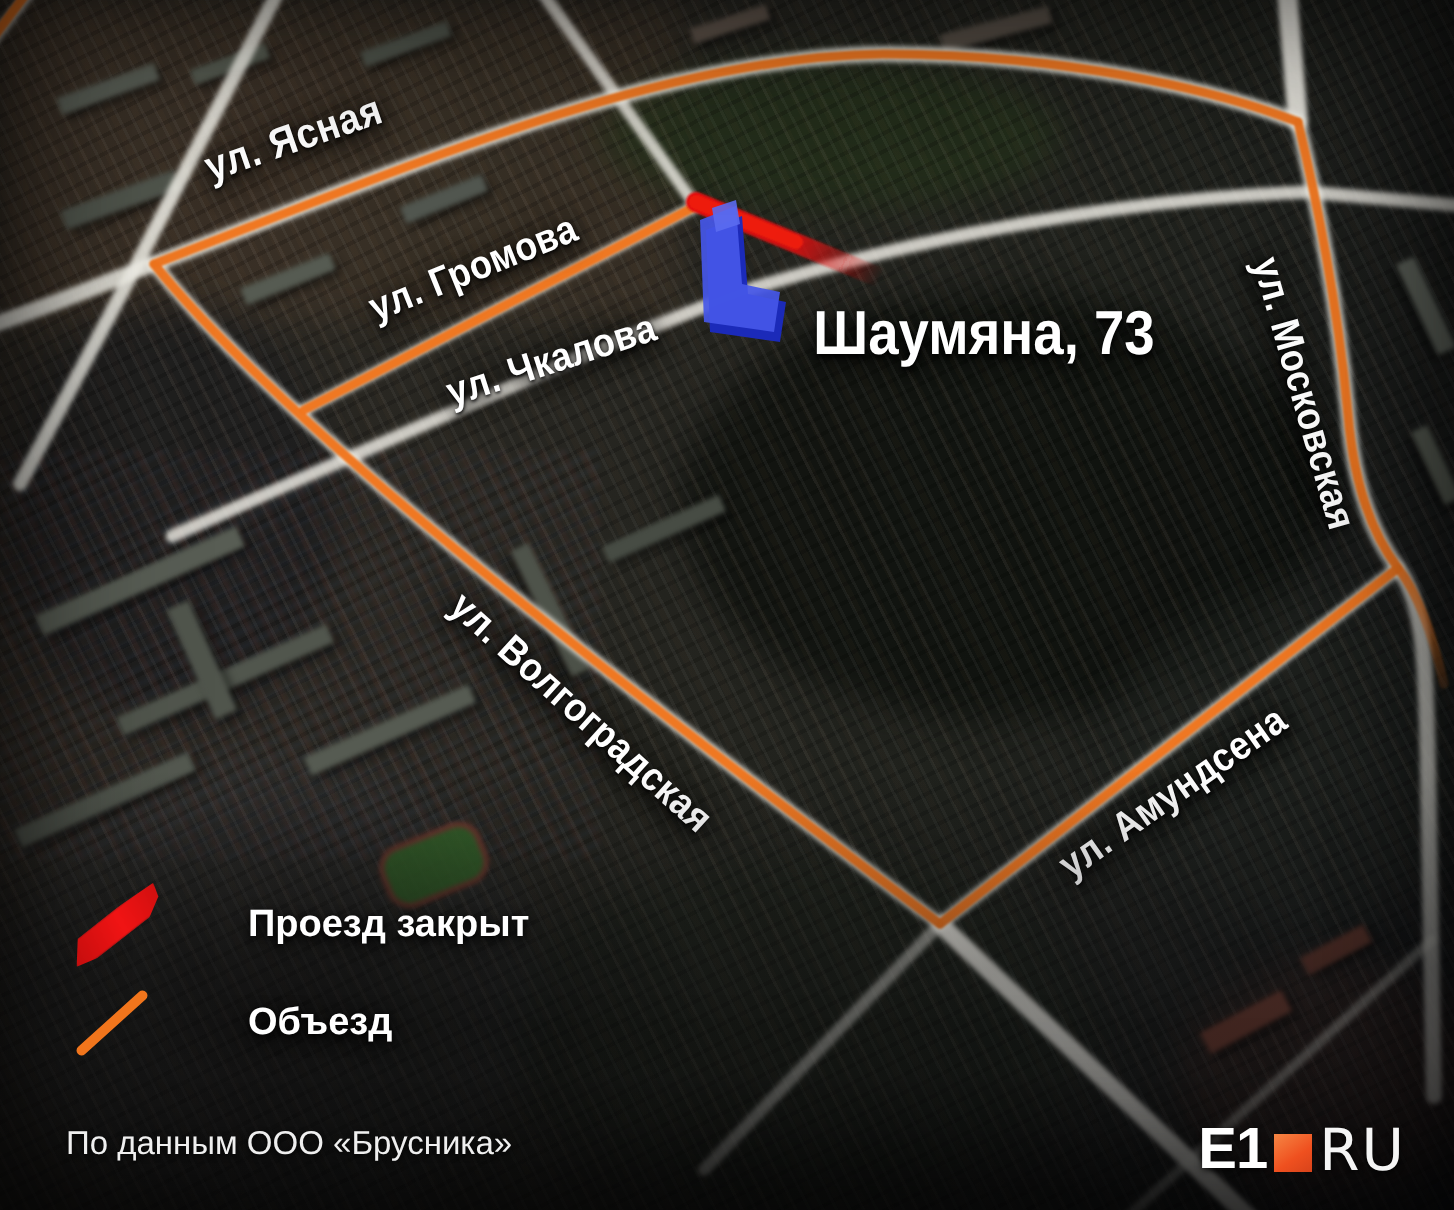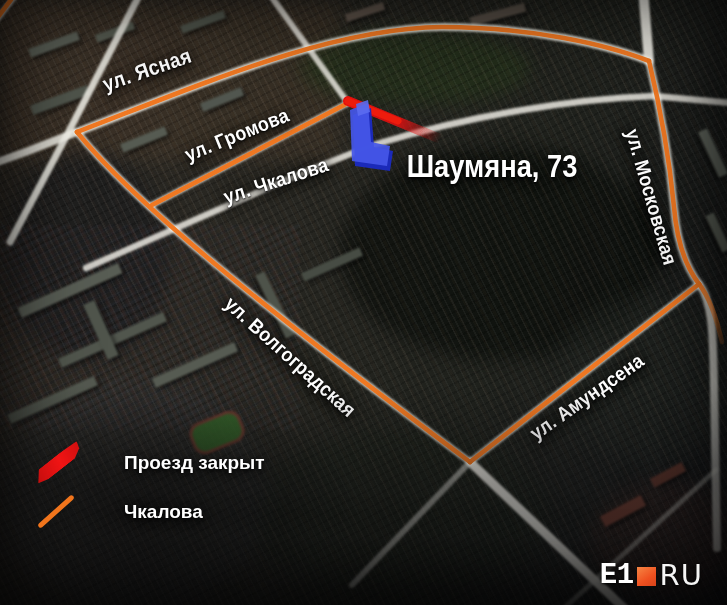--- a/index.html
+++ b/index.html
@@ -71,21 +71,21 @@
   }
   .source-note{
     position:absolute;left:33px;top:563px;color:#efefef;font-size:16.5px;
     text-shadow:0 1px 3px rgba(0,0,0,.9);
   }
   
   .logo{
     position:absolute;right:24px;bottom:13px;display:flex;align-items:center;
     text-shadow:0 1px 3px rgba(0,0,0,.8);
   }
-  .logo-e1{color:#fff;font-weight:800;font-size:29px;letter-spacing:-.5px;font-family:Liberation Mono, monospace;}
+  .logo-e1{color:#fff;font-weight:800;font-size:29px;letter-spacing:-.5px;}
   .logo-square{
     width:19px;height:19px;margin:2px 4px 0 3px;
     background:linear-gradient(145deg,#f68644 0%,#ef501f 60%,#d8431a 100%);
   }
   .logo-ru{color:#f5f5f5;font-family:"DejaVu Sans",sans-serif;font-weight:400;font-size:29px;letter-spacing:1px;}
 </style>
 </head>
 <body>
 
 <div class="stage">
@@ -193,23 +193,24 @@
   <div class="address-label">Шаумяна, 73</div>
 
   <div class="bottom-shade"></div>
   <div class="legend-shade"></div>
   <div class="layer vignette"></div>
 
   <div>
     <div class="swatch-closed"></div>
     <div class="legend-label" style="top:452px;">Проезд закрыт</div>
     <div class="swatch-detour"></div>
-    <div class="legend-label" style="top:501px;">Чкалова</div>
-  </div>
-
+    <div class="legend-label" style="top:501px;">Объезд</div>
+  </div>
+
+  <div class="source-note">По данным ООО «Брусника»</div>
 
   <div class="logo">
     <span class="logo-e1">E1</span>
     <span class="logo-square"></span>
     <span class="logo-ru">RU</span>
   </div>
 
 </div>
 
 </body></html>

